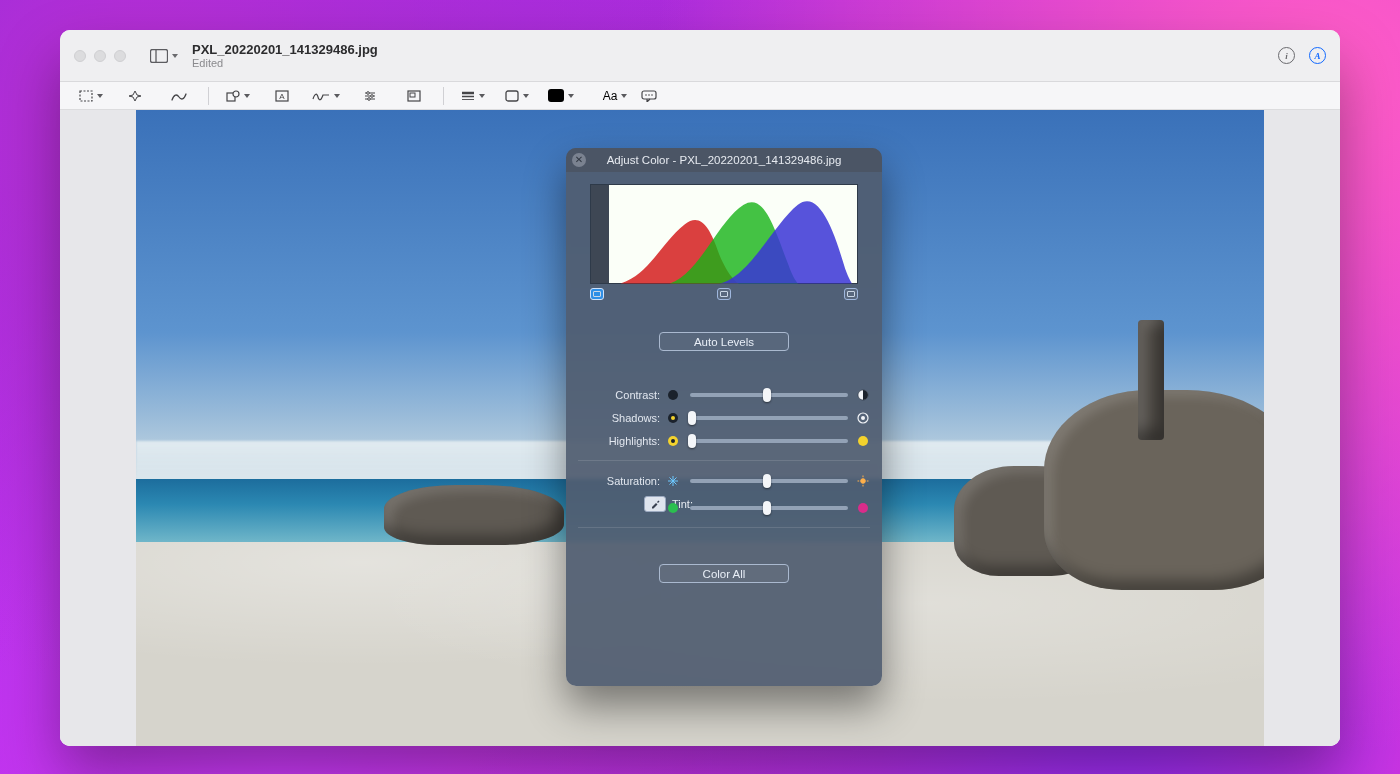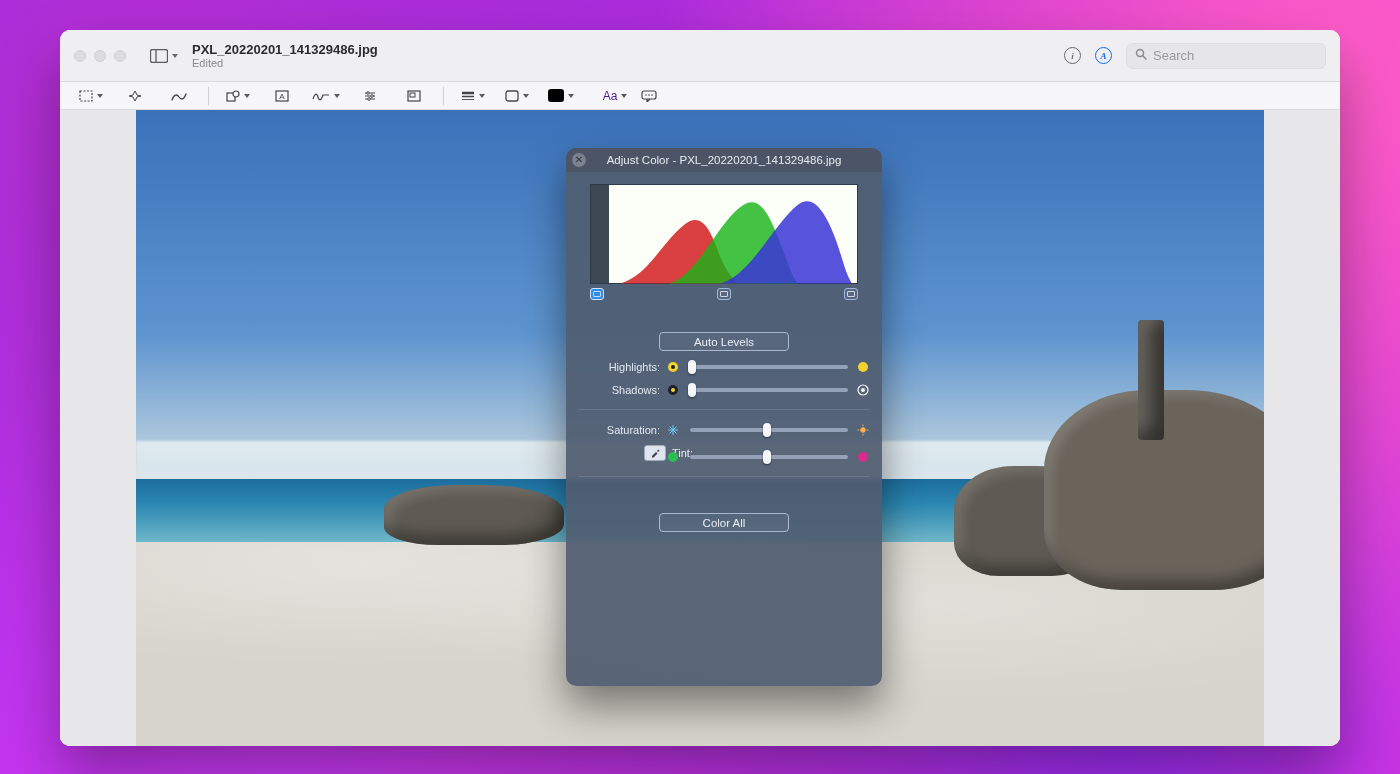--- a/index.html
+++ b/index.html
@@ -69,21 +69,21 @@
   .panel-body { padding: 12px 10px; display:flex; flex-direction:column; gap: 4px;}
   .histo { height: 100px; margin: 0 14px; background:#fbfff8; position:relative; border:1px solid #2e3a49;}
   .histo .graybar{ position:absolute; left:0; top:0; bottom:0; width:18px; background:#3e4754;}
   .histo svg{position:absolute; inset:0;}
   .histo-handles { position: relative; height: 16px; margin: 0 14px;}
   .hh { position:absolute; top:0; width:14px; height:12px; border-radius:3px; border:1.5px solid #9fb7de; display:flex; align-items:center; justify-content:center; background:rgba(255,255,255,0.05);}
   .hh.sel{ background:#2f8fe6; border-color:#cfe2fb;}
   .hh::after{content:""; width:6px; height:4px; border:1px solid currentColor; border-radius:1px; color:#cbd7e6;}
   .hh.left{left:0;} .hh.mid{left:calc(50% - 7px);} .hh.right{right:0;}
 
-  .pillbtn { margin: 24px auto 2px auto; width: 130px; height: 19px; border:1px solid #aab9cf; border-radius: 4px; color:#e8eef6; font-size:11.5px; display:flex; align-items:center; justify-content:center; background:rgba(255,255,255,0.04);}
+  .pillbtn { margin: 24px auto 30px auto; width: 130px; height: 19px; border:1px solid #aab9cf; border-radius: 4px; color:#e8eef6; font-size:11.5px; display:flex; align-items:center; justify-content:center; background:rgba(255,255,255,0.04);}
   .pillbtn.reset{ margin: 8px auto 0 auto;}
 
   .slider-row { display: grid; grid-template-columns: 84px 16px 1fr 16px; align-items:center; gap: 6px; height: 19px;}
   .slider-row .lab { text-align: right; color:#e2e7ef; font-size:11px; white-space:nowrap;}
   .sico { width:14px; height:14px; display:flex; align-items:center; justify-content:center;}
   .sico svg{display:block;}
   .track { position: relative; height: 4px; background: #93a2b6; border-radius: 2px; margin: 0 2px;}
   .thumb { position:absolute; top:-5px; width:8px; height:14px; background:#f4f6f9; border-radius:4px; box-shadow:0 1px 2px rgba(0,0,0,0.5);}
   .gap { height: 14px; }
   .sep { height:1px; background: rgba(255,255,255,0.12); margin: 6px 2px; }
@@ -113,29 +113,20 @@
       <span class="caret"></span>
     </div>
     <div class="titleinfo">
       <div class="main">PXL_20220201_141329486.jpg</div>
       <div class="sub">Edited</div>
     </div>
     <div class="tb-spacer"></div>
     <div class="tb-right">
       <div class="circle-ico info-ico">i</div>
       <div class="circle-ico markup-ico">A</div>
-      <div class="search">
-        <span class="mag">
-          <svg width="12" height="12" viewBox="0 0 12 12">
-              <circle cx="5" cy="5" r="3.5" fill="none" stroke="#8a8a8e" stroke-width="1.5"></circle>
-              <line x1="8" y1="8" x2="11" y2="11" stroke="#8a8a8e" stroke-width="1.5" stroke-linecap="round"></line>
-            </svg>
-        </span>
-        <input placeholder="Search" style="">
-      </div>
     </div>
   </div>
 
   <div class="toolbar2">
     <div class="tool">
       <svg width="14" height="12" viewBox="0 0 14 12">
           <rect x="1" y="1" width="12" height="10" fill="none" stroke="#454548" stroke-width="1.2" stroke-dasharray="2 1.5"></rect>
         </svg>
         <span class="caret"></span>
     </div>
@@ -198,21 +189,21 @@
       <svg width="14" height="12" viewBox="0 0 14 12">
           <rect x="1" y="1" width="12" height="10" rx="2" fill="none" stroke="#454548" stroke-width="1.3"></rect>
         </svg>
         <span class="caret"></span>
     </div>
     <div class="tool">
       <div class="swatch"></div>
         <span class="caret"></span>
     </div>
     <div class="tool">
-      <span style="font-size:12px; color:#4c1d95;margin-left:20px;">Aa</span>
+      <span style="font-size:12px; color:#000000;margin-left:20px;">Aa</span>
         <span class="caret"></span>
     </div>
     <div class="tool">
       <svg width="16" height="12" viewBox="0 0 16 12">
           <rect x="1" y="1" width="14" height="8" rx="2" fill="none" stroke="#454548" stroke-width="1.2"></rect>
           <path d="M6 9 L6 12 L9 9" fill="none" stroke="#454548" stroke-width="1.2"></path>
           <circle cx="5" cy="5" r="0.8" fill="#454548"></circle>
           <circle cx="8" cy="5" r="0.8" fill="#454548"></circle>
           <circle cx="11" cy="5" r="0.8" fill="#454548"></circle>
         </svg>
@@ -253,51 +244,68 @@
       <div class="hh left sel"></div>
       <div class="hh mid"></div>
       <div class="hh right"></div>
     </div>
 
     <div class="pillbtn">
         <span>Auto Levels</span>
       </div>
 
     <div class="slider-row">
+      <div class="lab">Contrast:</div>
+      <div class="sico">
+          <svg width="12" height="12">
+            <circle cx="6" cy="6" r="5" fill="#1b222c"></circle>
+          </svg>
+        </div>
+      <div class="track">
+          <div class="thumb" style="left: calc(49% - 4px);"></div>
+        </div>
+      <div class="sico">
+          <svg width="12" height="12">
+            <circle cx="6" cy="6" r="5" fill="#f2f4f8" stroke="#1b222c" stroke-width="0.5"></circle>
+            <path d="M6 1 A5 5 0 0 1 6 11 Z" fill="#1b222c"></path>
+          </svg>
+        </div>
+    </div>
+    <div class="slider-row">
+      <div class="lab">Shadows:</div>
+      <div class="sico">
+          <svg width="12" height="12">
+            <circle cx="6" cy="6" r="5" fill="#1b222c"></circle>
+            <circle cx="6" cy="6" r="2" fill="#f3d22d"></circle>
+          </svg>
+        </div>
+      <div class="track">
+          <div class="thumb" style="left: calc(1% - 4px);"></div>
+        </div>
+      <div class="sico">
+          <svg width="12" height="12">
+            <circle cx="6" cy="6" r="5" fill="none" stroke="#f2f4f8" stroke-width="1.2"></circle>
+            <circle cx="6" cy="6" r="2" fill="#f2f4f8"></circle>
+          </svg>
+        </div>
+    </div>
+    <div class="slider-row">
       <div class="lab">Highlights:</div>
       <div class="sico">
           <svg width="12" height="12">
             <circle cx="6" cy="6" r="5" fill="#f3d22d"></circle>
             <circle cx="6" cy="6" r="2" fill="#1b222c"></circle>
           </svg>
         </div>
       <div class="track">
           <div class="thumb" style="left: calc(1% - 4px);"></div>
         </div>
       <div class="sico">
           <svg width="12" height="12">
             <circle cx="6" cy="6" r="5" fill="#f3d22d"></circle>
-          </svg>
-        </div>
-    </div>
-    <div class="slider-row">
-      <div class="lab">Shadows:</div>
-      <div class="sico">
-          <svg width="12" height="12">
-            <circle cx="6" cy="6" r="5" fill="#1b222c"></circle>
-            <circle cx="6" cy="6" r="2" fill="#f3d22d"></circle>
-          </svg>
-        </div>
-      <div class="track">
-          <div class="thumb" style="left: calc(1% - 4px);"></div>
-        </div>
-      <div class="sico">
-          <svg width="12" height="12">
-            <circle cx="6" cy="6" r="5" fill="none" stroke="#f2f4f8" stroke-width="1.2"></circle>
-            <circle cx="6" cy="6" r="2" fill="#f2f4f8"></circle>
           </svg>
         </div>
     </div>
 
     <div class="sep"></div>
 
     <div class="slider-row">
       <div class="lab">Saturation:</div>
       <div class="sico">
           <svg width="12" height="12">

